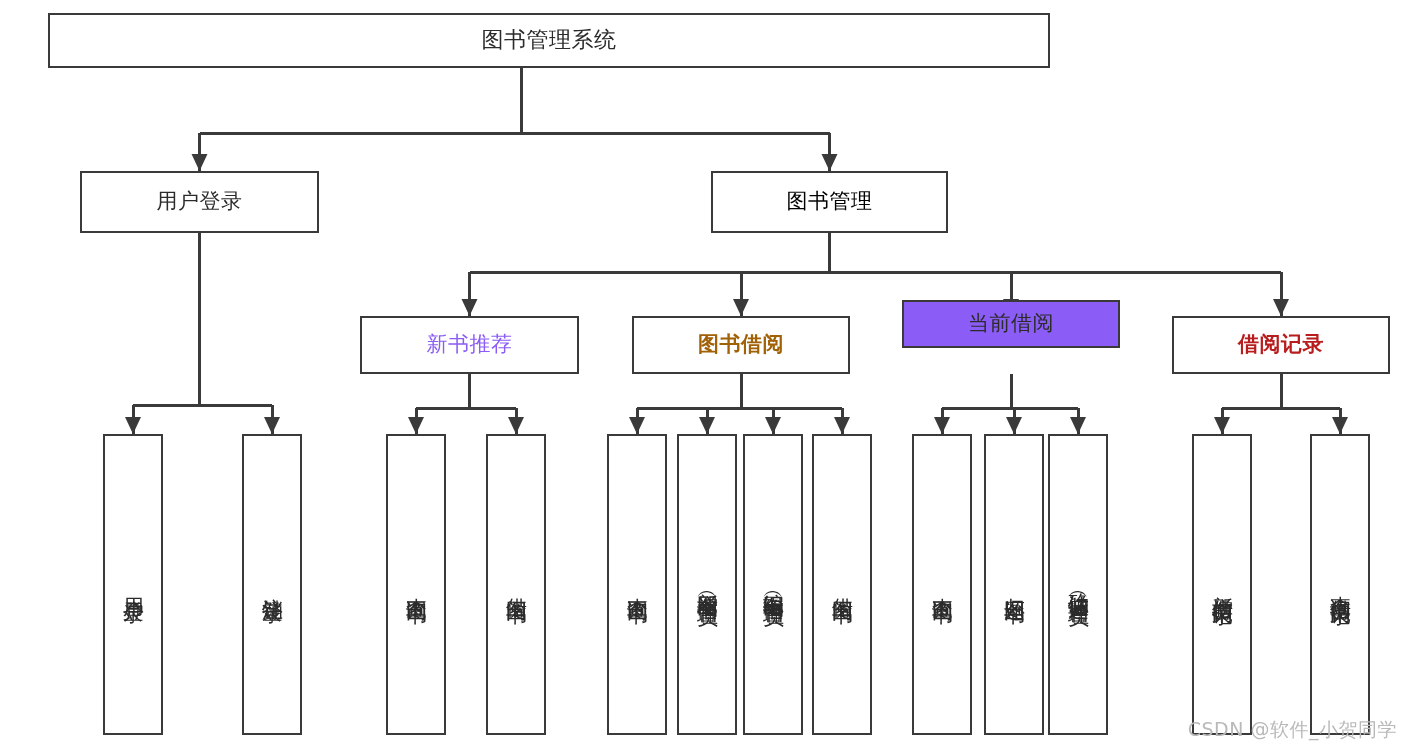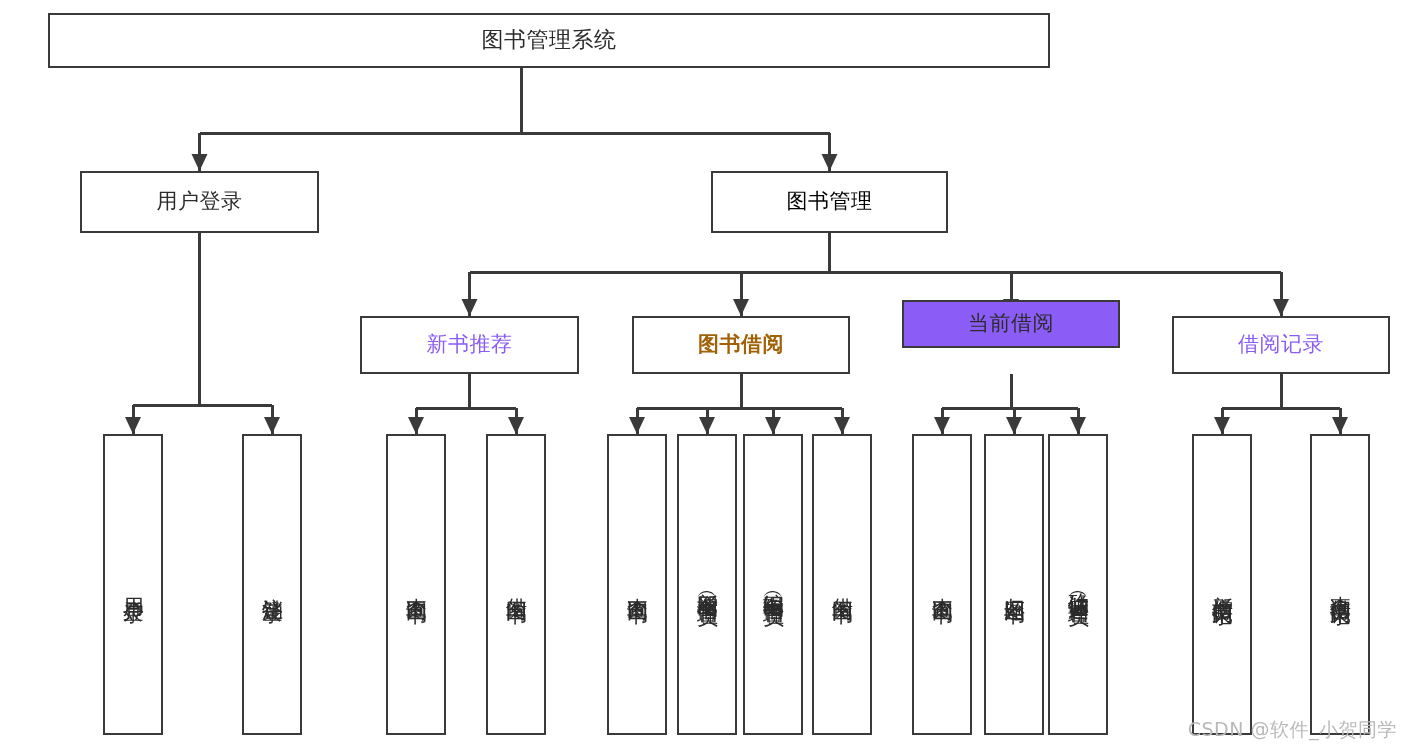--- a/index.html
+++ b/index.html
@@ -138,21 +138,21 @@
       <div class="node-box horizontal" style="left: 360px; top: 316px; width: 219px; height: 58px; border-color: rgb(58, 58, 58); background: rgb(255, 255, 255);">
         <span class="node-label" style="color: #8b5cf6;">新书推荐</span>
       </div>
       <div class="node-box horizontal" style="left: 632px; top: 316px; width: 218px; height: 58px; border-color: rgb(58, 58, 58); background: rgb(255, 255, 255);">
         <span class="node-label" style="color: #a16207; font-weight: bold;">图书借阅</span>
       </div>
       <div class="node-box horizontal" style="left: 902px; top: 300px; width: 218px; height: 48px; border-color: rgb(58, 58, 58); background: #8b5cf6;">
         <span class="node-label" style="color: rgb(43, 43, 43);">当前借阅</span>
       </div>
       <div class="node-box horizontal" style="left: 1172px; top: 316px; width: 218px; height: 58px; border-color: rgb(58, 58, 58); background: rgb(255, 255, 255);">
-        <span class="node-label" style="color: #8b5cf6;">借阅记录</span>
+        <span class="node-label" style="color: #b91c1c; font-weight: bold;">借阅记录</span>
       </div>
       <div class="node-box vertical" style="left: 103px; top: 434px; width: 60px; height: 301px; border-color: rgb(58, 58, 58); background: rgb(255, 255, 255);">
         <span class="node-label" style="color: rgb(43, 43, 43);">用户登录</span>
       </div>
       <div class="node-box vertical" style="left: 242px; top: 434px; width: 60px; height: 301px; border-color: rgb(58, 58, 58); background: rgb(255, 255, 255);">
         <span class="node-label" style="color: rgb(43, 43, 43);">注销登录</span>
       </div>
       <div class="node-box vertical" style="left: 386px; top: 434px; width: 60px; height: 301px; border-color: rgb(58, 58, 58); background: rgb(255, 255, 255);">
         <span class="node-label" style="color: rgb(43, 43, 43);">查询图书</span>
       </div>

